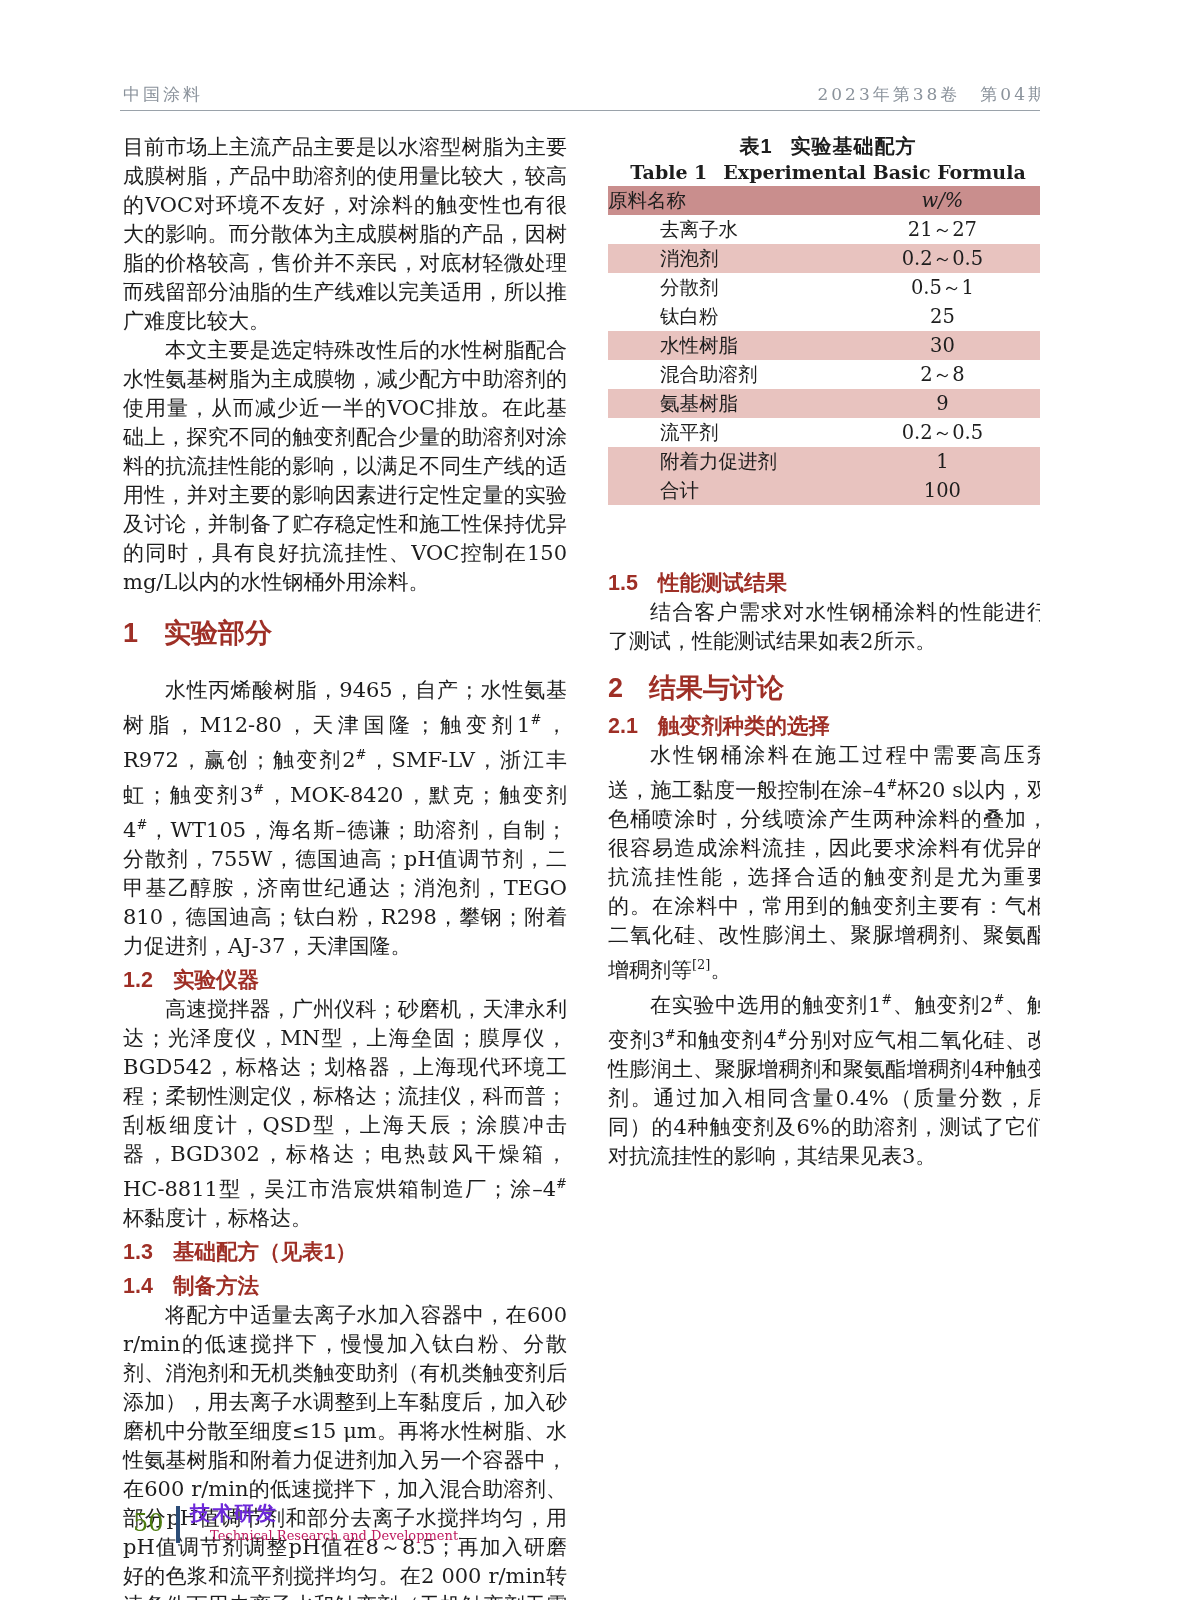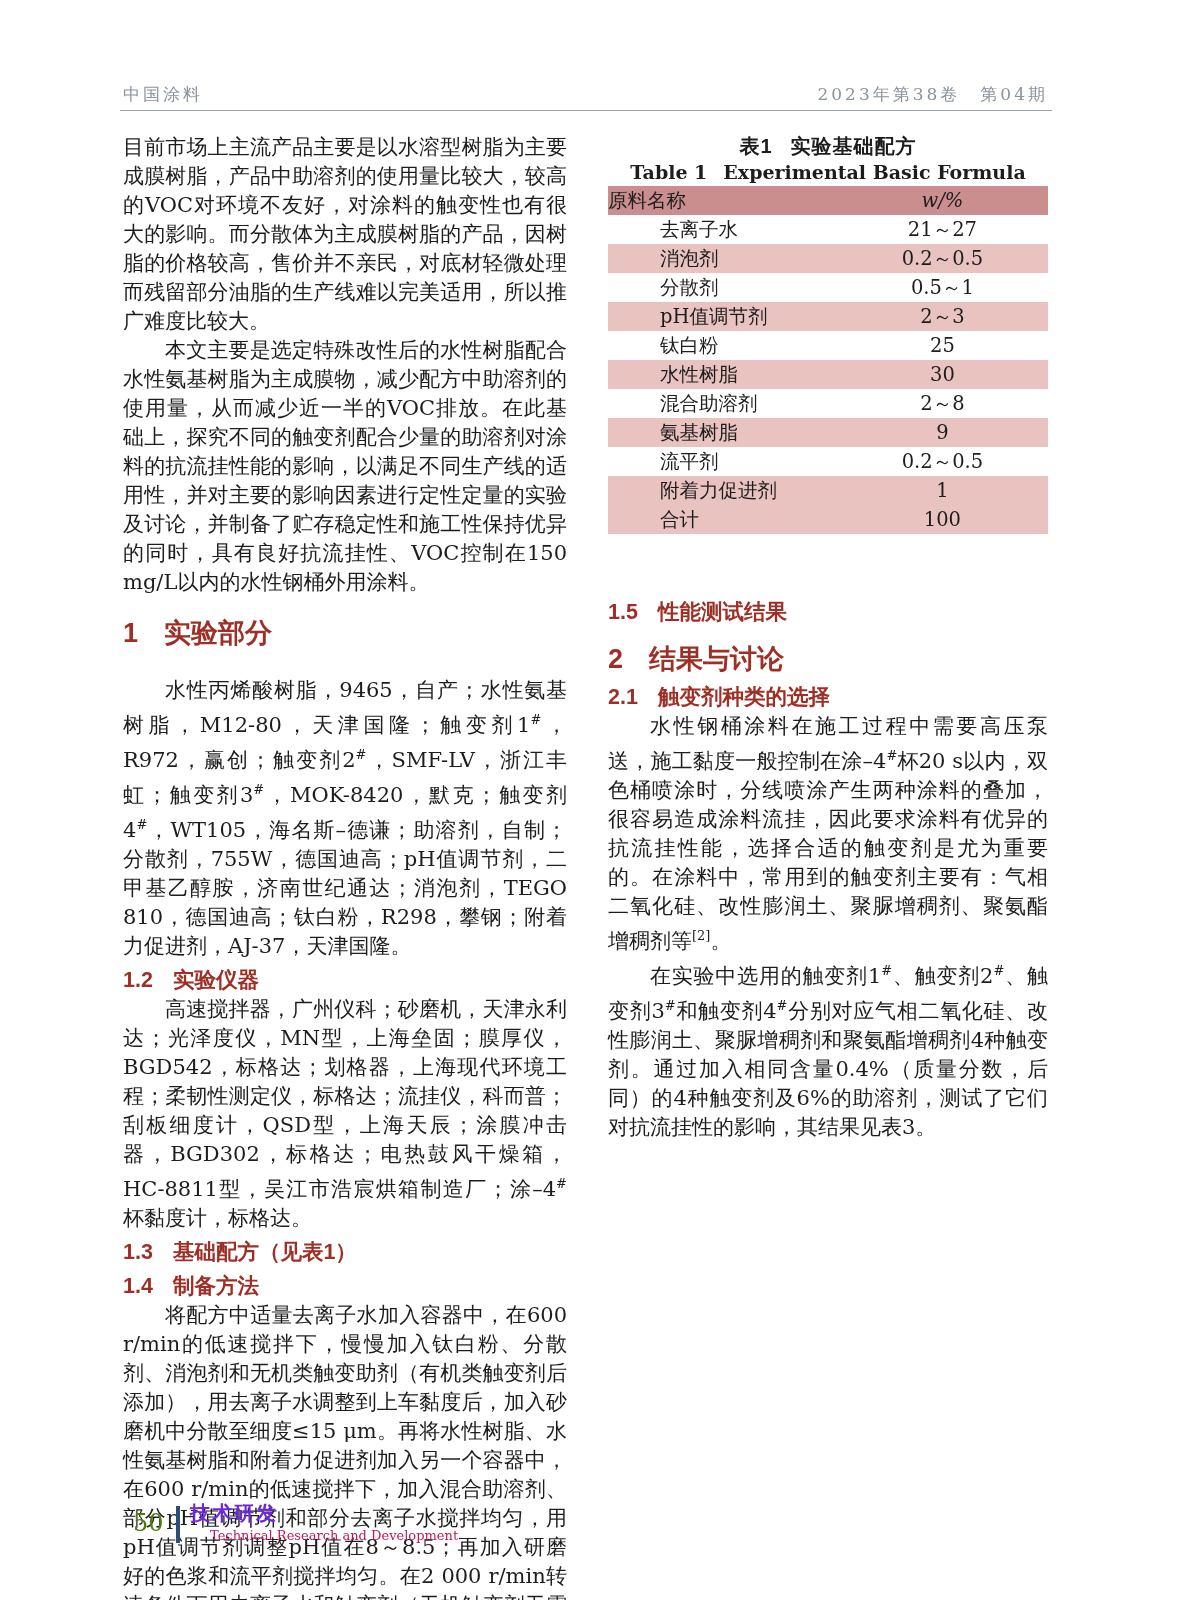--- a/index.html
+++ b/index.html
@@ -1,17 +1,17 @@
 <!DOCTYPE html>
 <html style="--heading-red: #9e2f26; --table-header-bg: #c98e8d; --table-alt-bg: #e8c3bf;"><head>
 <meta charset="utf-8">
 <style>
   html,body{margin:0;padding:0;background:#ffffff;}
   .page{position:relative;width:1040px;height:1600px;background:#fff;overflow:hidden;
-        font-family:"DejaVu Serif","Liberation Serif",serif;color:#1d1d1d;padding-left:12px;}
+        font-family:"DejaVu Serif","Liberation Serif",serif;color:#1d1d1d;}
 
   
   .pg-header{position:absolute;left:123px;top:83px;width:925px;display:flex;
              justify-content:space-between;font-size:17px;color:#8a929b;letter-spacing:3px;}
   .rule{position:absolute;left:120px;top:110px;width:945px;height:0;border-top:1.6px solid #9aa2aa;}
 
   
   .col{position:absolute;top:133px;text-align:justify;}
   .col-left{left:123px;width:444px;}
   .col-right{left:608px;width:440px;}
@@ -111,24 +111,20 @@
             <td class="cval">21～27</td>
           </tr>
           <tr class="alt">
             <td class="cname">消泡剂</td>
             <td class="cval">0.2～0.5</td>
           </tr>
           <tr>
             <td class="cname">分散剂</td>
             <td class="cval">0.5～1</td>
           </tr>
-          <tr class="alt">
-            <td class="cname">pH值调节剂</td>
-            <td class="cval">2～3</td>
-          </tr>
           <tr>
             <td class="cname">钛白粉</td>
             <td class="cval">25</td>
           </tr>
           <tr class="alt">
             <td class="cname">水性树脂</td>
             <td class="cval">30</td>
           </tr>
           <tr>
             <td class="cname">混合助溶剂</td>
@@ -149,20 +145,21 @@
           <tr class="alt">
             <td class="cname">合计</td>
             <td class="cval">100</td>
           </tr>
         </tbody>
     </table>
 
     <div class="h2 after-table">
       <span class="hnum">1.5</span><span>性能测试结果</span>
     </div>
+    <p class="body">结合客户需求对水性钢桶涂料的性能进行了测试，性能测试结果如表2所示。</p>
 
     <div class="h1 results">
       <span class="hnum">2</span><span>结果与讨论</span>
     </div>
     <div class="h2">
       <span class="hnum">2.1</span><span>触变剂种类的选择</span>
     </div>
     <p class="body">水性钢桶涂料在施工过程中需要高压泵送，施工黏度一般控制在涂–4<sup>#</sup>杯20 s以内，双色桶喷涂时，分线喷涂产生两种涂料的叠加，很容易造成涂料流挂，因此要求涂料有优异的抗流挂性能，选择合适的触变剂是尤为重要的。在涂料中，常用到的触变剂主要有：气相二氧化硅、改性膨润土、聚脲增稠剂、聚氨酯增稠剂等<sup>[2]</sup>。</p>
     <p class="body">在实验中选用的触变剂1<sup>#</sup>、触变剂2<sup>#</sup>、触变剂3<sup>#</sup>和触变剂4<sup>#</sup>分别对应气相二氧化硅、改性膨润土、聚脲增稠剂和聚氨酯增稠剂4种触变剂。通过加入相同含量0.4%（质量分数，后同）的4种触变剂及6%的助溶剂，测试了它们对抗流挂性的影响，其结果见表3。</p>
   </div>

